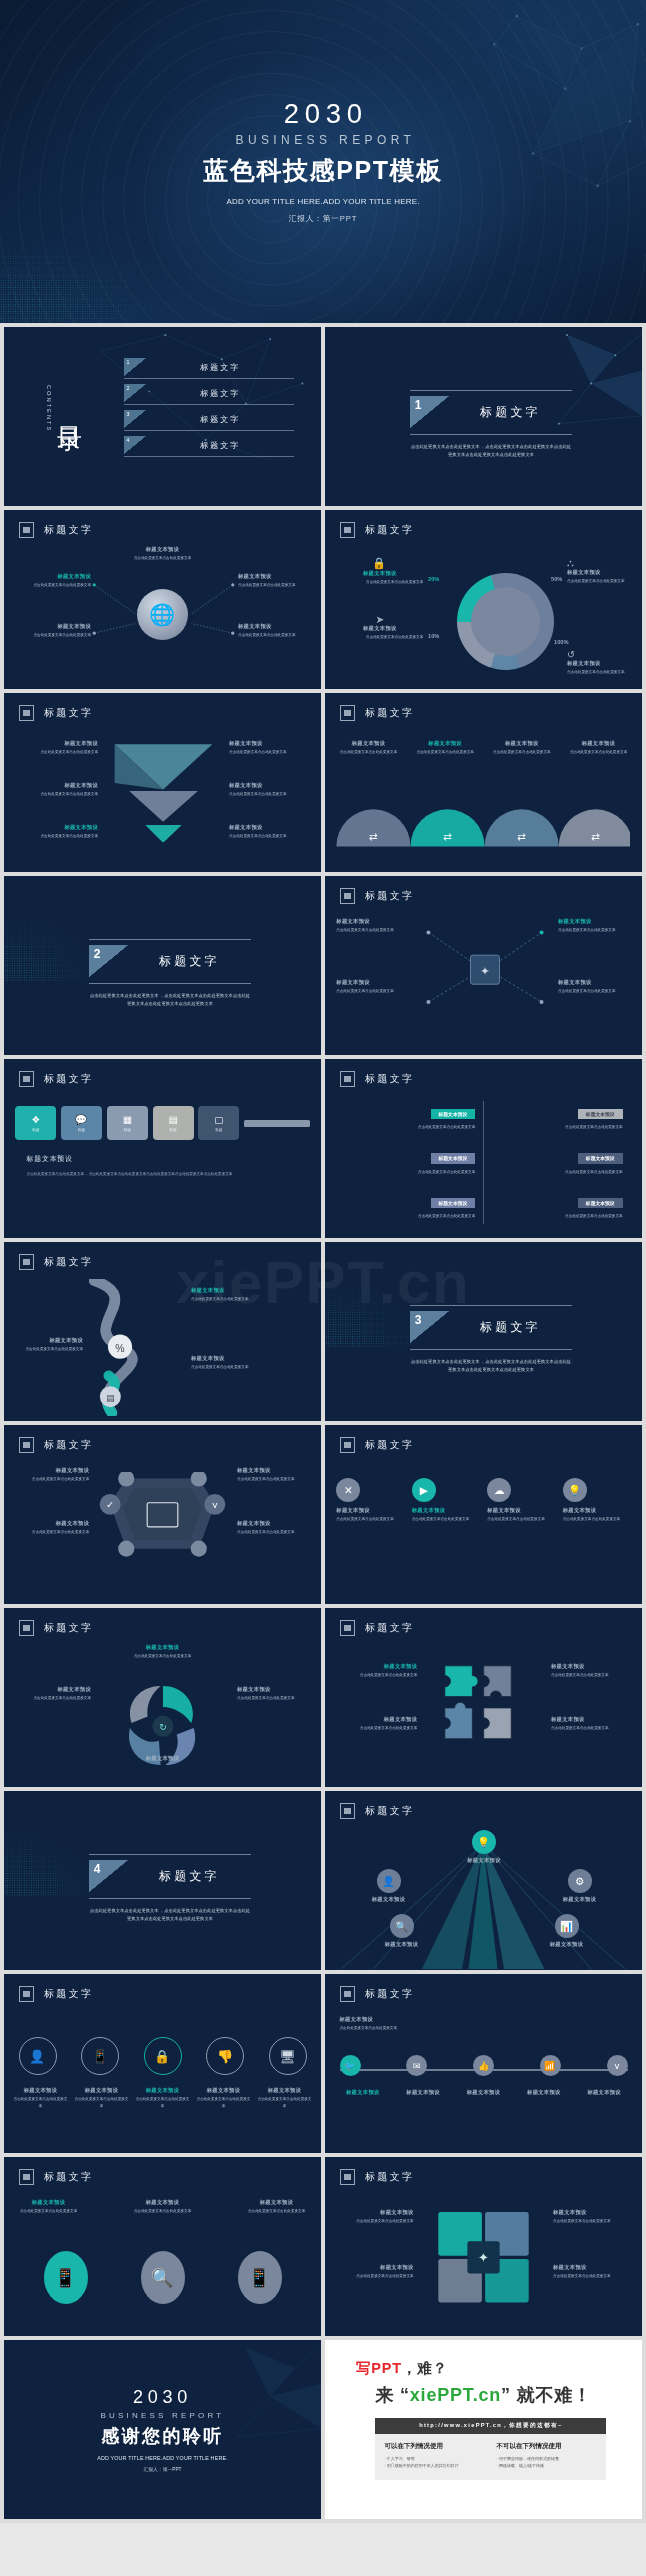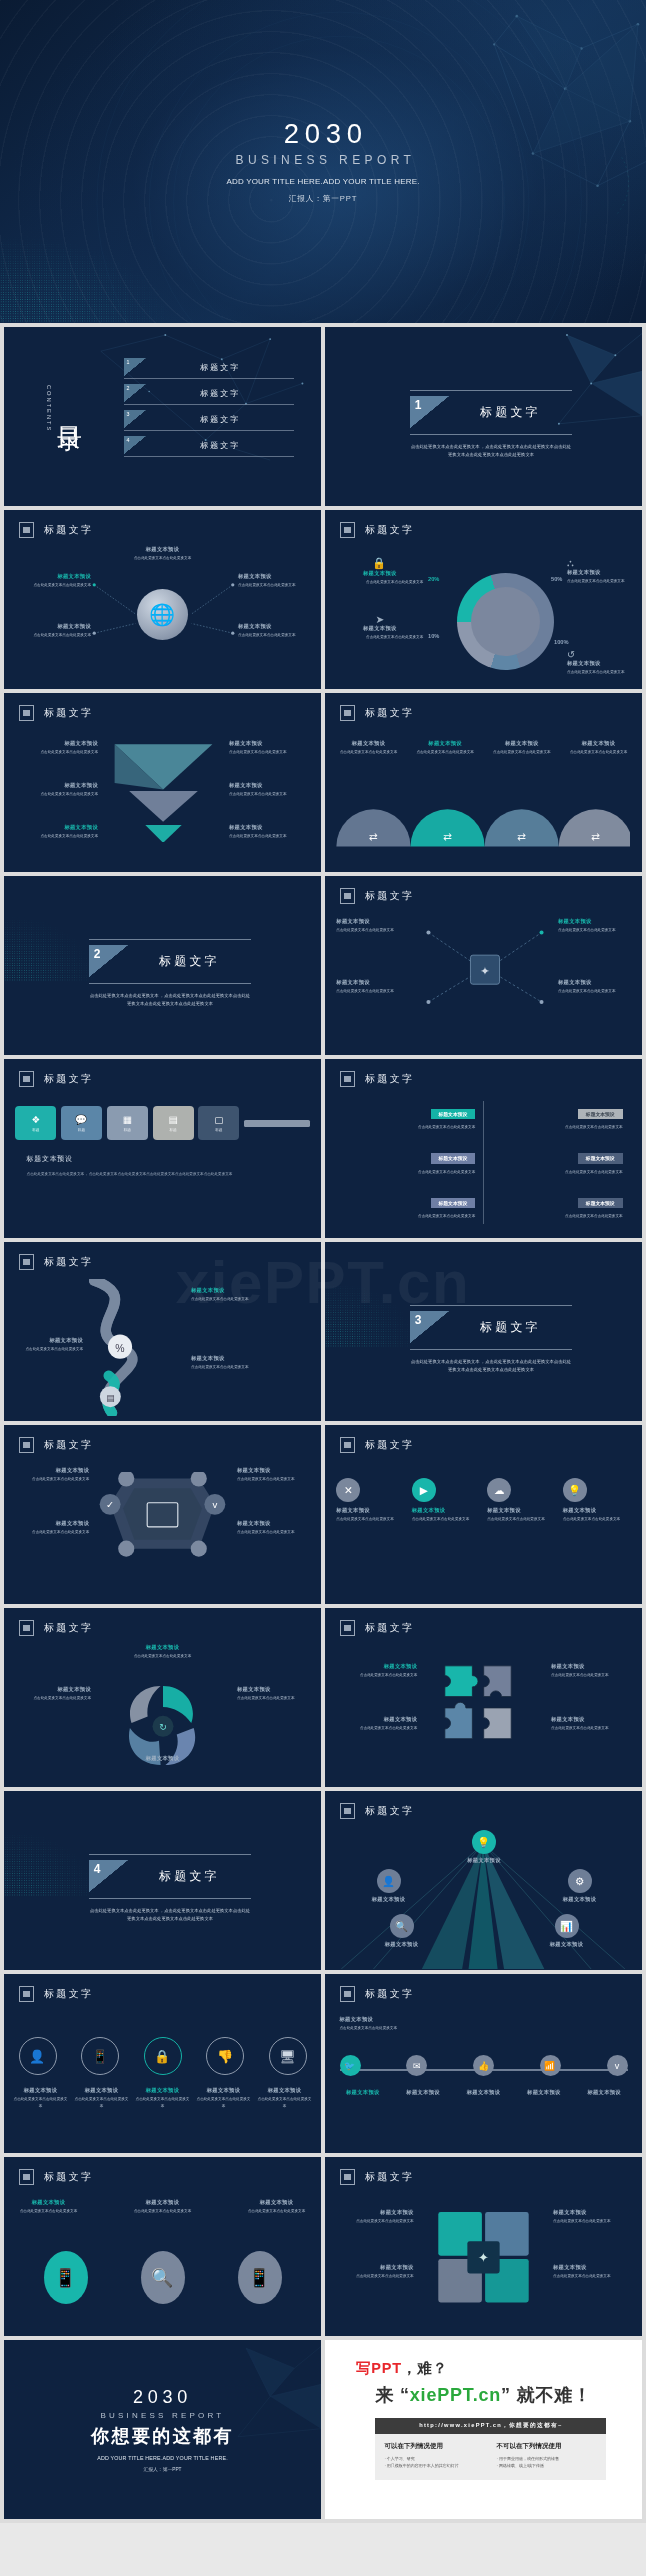--- a/index.html
+++ b/index.html
@@ -152,20 +152,21 @@
         <path d="M770 195 a60 60 0 0 1 -6 70" stroke-dasharray="2 4"></path>
       </g>
     </svg>
     <div class="bg dots" style="left:0;top:162px;width:194px;height:162px;
         -webkit-mask-image:radial-gradient(ellipse 120% 80% at 8% 100%, #000 20%, transparent 68%);
         mask-image:radial-gradient(ellipse 120% 80% at 8% 100%, #000 20%, transparent 68%);opacity:.85"></div>
 
     <div class="cover-inner">
       <div class="cv-year">2030</div>
       <div class="cv-eng">BUSINESS REPORT</div>
+      <div class="cv-cn">蓝色科技感PPT模板</div>
       <div class="cv-sub">ADD YOUR TITLE HERE.ADD YOUR TITLE HERE.</div>
       <div class="cv-by">汇报人：第一PPT</div>
     </div>
   </div>
 
   <div class="grid">
 
     <div class="cell">
       <div class="bg grad-a"></div><div class="bg rings"></div>
       <svg class="bg" viewBox="0 0 393 221">
@@ -965,21 +966,21 @@
         </g>
         <g fill="#1d4165" opacity=".6">
             <polygon points="300,10 360,35 330,70"></polygon>
             <polygon points="330,70 393,55 393,110"></polygon>
           </g>
       </svg>
       
       <div class="abs z6" style="inset:0;display:flex;flex-direction:column;align-items:center;justify-content:center">
         <div class="ty-year">2030</div>
         <div class="ty-eng">BUSINESS REPORT</div>
-        <div class="ty-cn">你想要的这都有</div>
+        <div class="ty-cn">感谢您的聆听</div>
         <div class="ty-sub">ADD YOUR TITLE HERE.ADD YOUR TITLE HERE.</div>
         <div class="ty-by">汇报人：第一PPT</div>
       </div>
     </div>
 
     <div class="cell promo">
       <div class="abs" style="left:31px;top:19.4px;right:16px">
         <div class="promo-l1">
           <span class="red">写PPT</span><span>，难？</span>
         </div>

